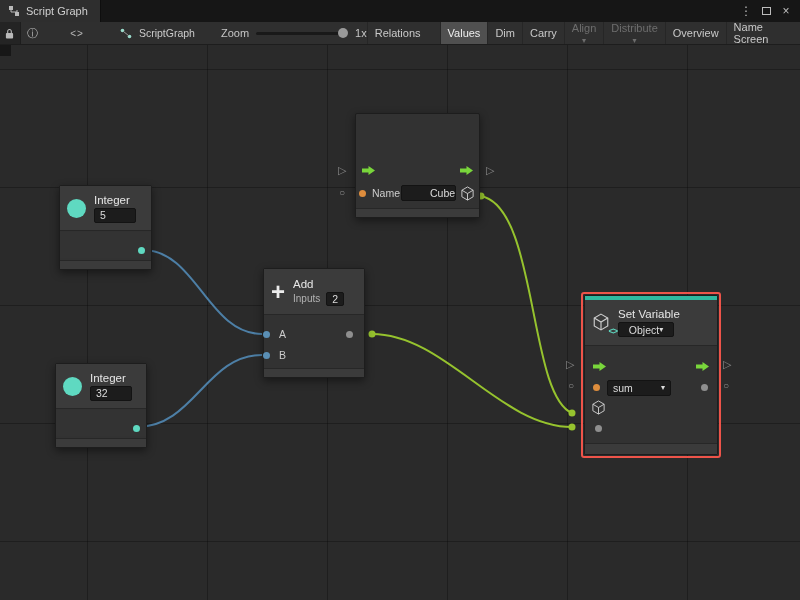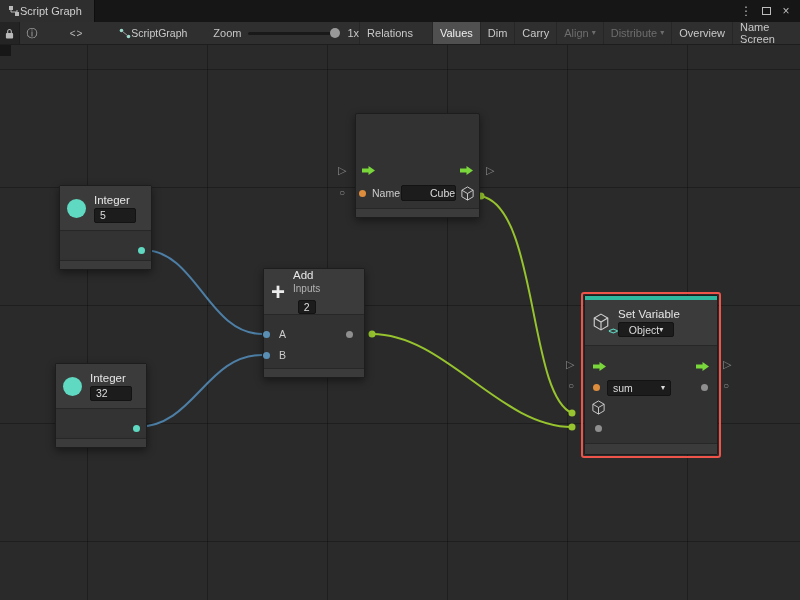--- a/index.html
+++ b/index.html
@@ -3,42 +3,42 @@
 <meta charset="utf-8">
 <style>
   html,body{margin:0;padding:0;width:800px;height:600px;overflow:hidden;
     background:#1a1a1a;font-family:"Liberation Sans", sans-serif;
     -webkit-font-smoothing:antialiased;}
   *{box-sizing:border-box;}
 
   
   .titlebar{position:absolute;top:0;left:0;width:800px;height:22px;background:#161616;
     display:flex;align-items:stretch;color:#cfcfcf;font-size:11px;}
-  .wintab{display:flex;align-items:center;padding:0 12px 0 8px;background:#2e2e2e;
+  .wintab{display:flex;align-items:center;gap:6px;padding:0 12px 0 8px;background:#2e2e2e;
     border-right:1px solid #0e0e0e;}
   .winctrls{margin-left:auto;display:flex;align-items:center;gap:4px;padding-right:6px;color:#bdbdbd;}
   .winbtn{width:16px;height:16px;display:flex;align-items:center;justify-content:center;font-size:12px;}
   .maxbox{width:9px;height:8px;border:1px solid #bdbdbd;}
 
   
   .toolbar{position:absolute;top:22px;left:0;width:800px;height:23px;background:#2f2f2f;
     border-bottom:1px solid #1d1d1d;display:flex;align-items:stretch;color:#c6c6c6;font-size:11px;}
   .tool-sq{width:21px;display:flex;align-items:center;justify-content:center;background:#242424;
     border-right:1px solid #1d1d1d;}
   .tool-ic{width:24px;display:flex;align-items:center;justify-content:center;color:#b9b9b9;}
   .code-ic{margin-left:26px;letter-spacing:1px;color:#b9b9b9;font-size:10px;display:flex;align-items:center;}
-  .graphname{margin-left:36px;display:flex;align-items:center;gap:0;color:#cbcbcb;font-size:10.5px;}
+  .graphname{margin-left:36px;display:flex;align-items:center;gap:7px;color:#cbcbcb;font-size:10.5px;}
   .zoomwrap{margin-left:26px;display:flex;align-items:center;gap:7px;}
   .slider{position:relative;width:92px;height:23px;}
   .slider .track{position:absolute;left:0;right:0;top:10px;height:3px;background:#191919;border-radius:2px;}
   .slider .knob{position:absolute;left:82px;top:6px;width:10px;height:10px;border-radius:50%;background:#9a9a9a;}
   .btn-cluster{margin-left:auto;display:flex;align-items:stretch;}
   .tbtn{display:flex;align-items:center;gap:3px;padding:0 7px;border-left:1px solid #262626;color:#c9c9c9;}
   .tbtn.active{background:#505050;color:#eee;margin-left:12px;}
-  .tbtn.disabled{color:#6d6d6d;}
+  .tbtn.disabled{color:#6d6d6d;flex-direction:column;}
   .caret{font-size:8px;line-height:1;}
 
   
   .canvas{position:absolute;top:45px;left:0;width:800px;height:555px;background:#2a2a2a;overflow:hidden;
     background-image:
       linear-gradient(to right, rgba(0,0,0,0.28) 1px, transparent 1px),
       linear-gradient(to bottom, rgba(0,0,0,0.28) 1px, transparent 1px);
     background-size:120px 118px;background-position:87px 24px;}
   .wires{position:absolute;top:0;left:0;z-index:1;}
   .origin-sq{position:absolute;left:0;top:0;width:11px;height:11px;background:#171717;z-index:2;}
@@ -189,21 +189,21 @@
     <div style="position:absolute;left:0;right:0;top:46px;height:26px;background:#333;"></div>
     <span class="dot teal" style="right:6px;top:61px;"></span>
     <div class="nfoot" style="height:9px;"></div>
   </div>
 
   <div class="node" style="left:263px;top:223px;width:102px;height:110px;">
     <div class="nhead" style="height:46px;">
       <span class="plus">+</span>
       <span>
         <span class="ntitle">Add</span>
-        <span style="display:flex;align-items:center;gap:6px;margin-top:2px;flex-direction:column;">
+        <span style="display:flex;align-items:center;gap:6px;margin-top:2px;">
           <span class="nsub">Inputs</span>
           <span class="field" style="height:14px;min-width:14px;justify-content:center;">2</span>
         </span>
       </span>
     </div>
     <span class="dot blue" style="left:-1px;top:62px;"></span>
     <span class="portlabel" style="left:15px;top:59px;">A</span>
     <span class="dot gray" style="right:11px;top:62px;"></span>
     <span class="dot blue" style="left:-1px;top:83px;"></span>
     <span class="portlabel" style="left:15px;top:80px;">B</span>

